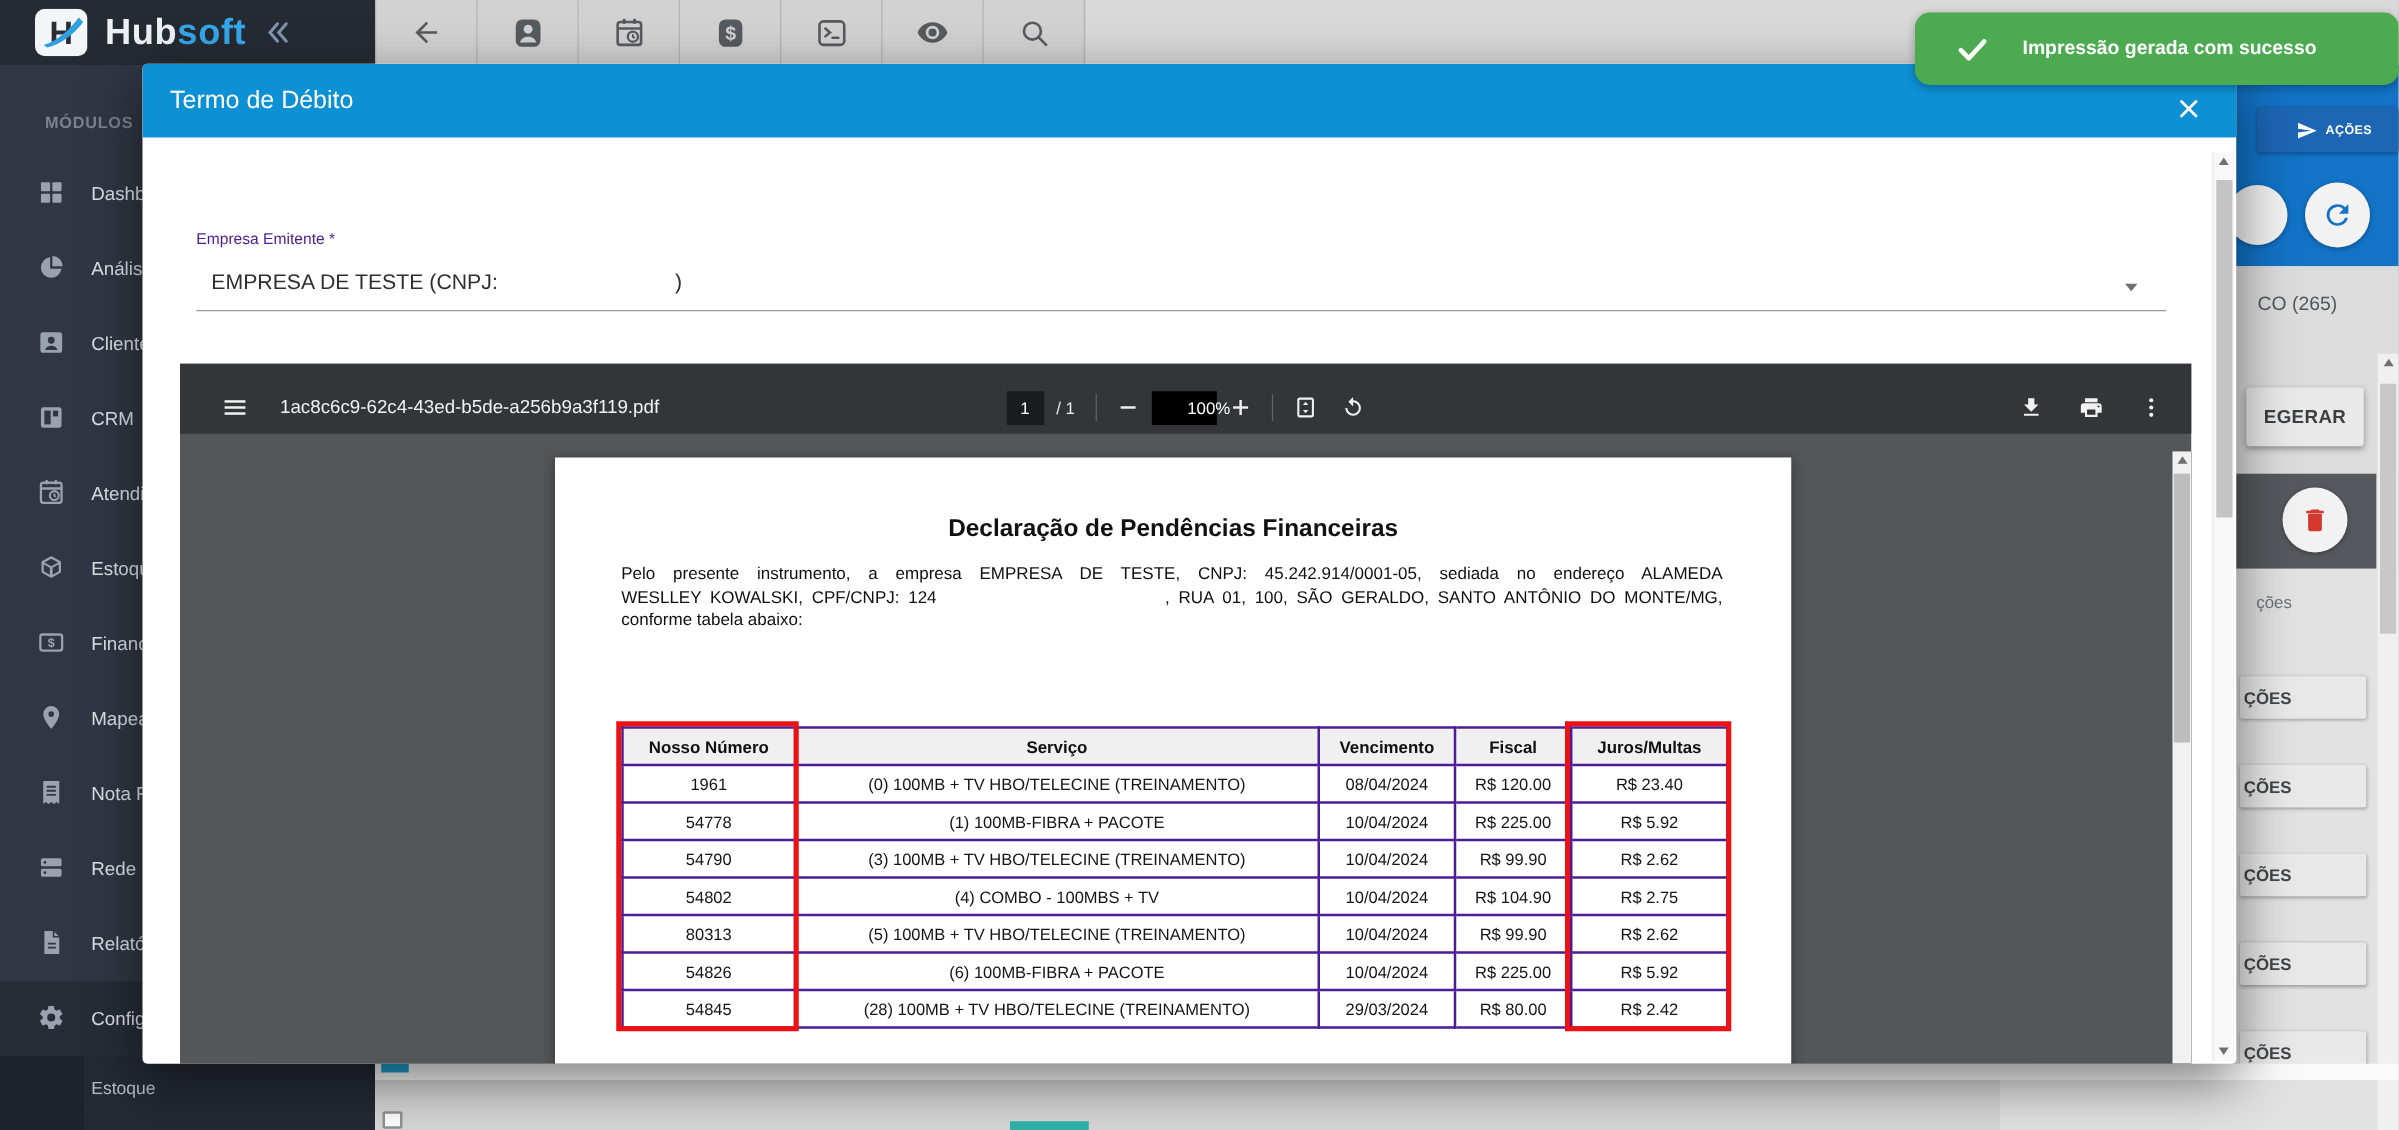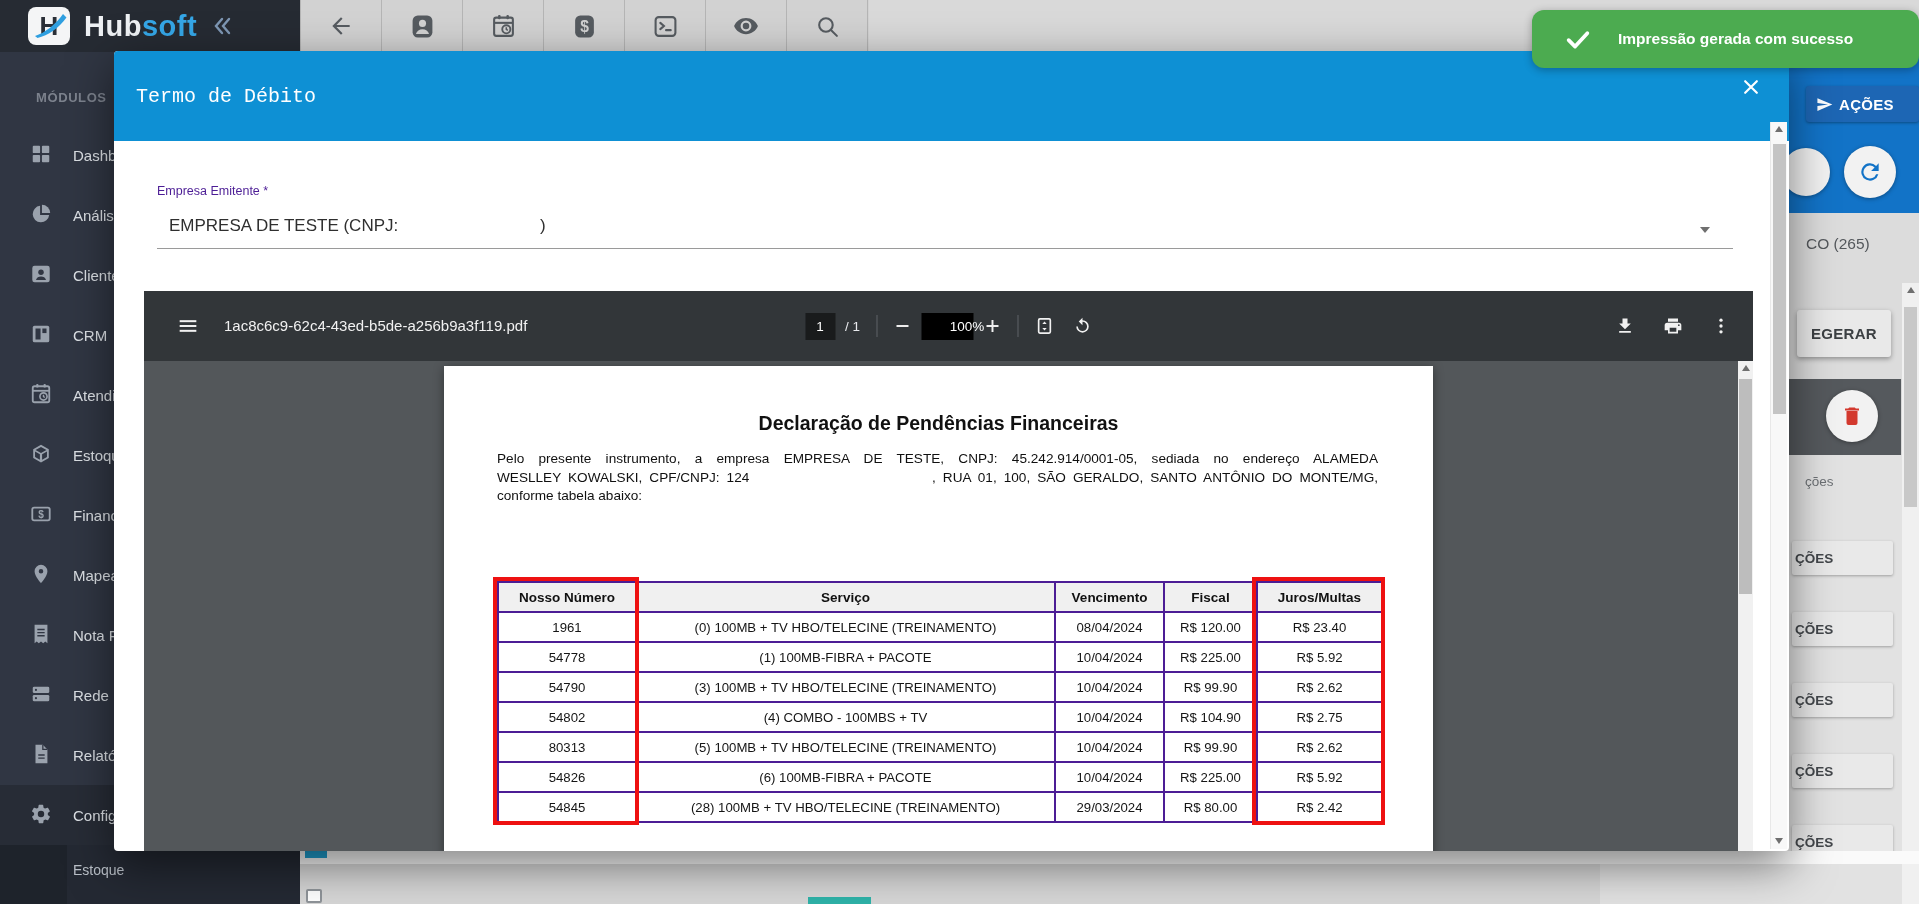--- a/index.html
+++ b/index.html
@@ -27,21 +27,21 @@
   .sb-ico { position:absolute; left:30px; width:24px; height:24px; color:#9aa2ad; }
   .sb-lbl { position:absolute; left:73px; font-size:15px; color:#dce0e5; white-space:nowrap; }
   #cfg-highlight { left:0; top:733px; width:300px; height:60px; background:#272c36; }
   #submenu { left:0; top:793px; width:300px; height:59px; background:#242933; }
   #submenu-strip { left:0; top:793px; width:67px; height:59px; background:#1e232b; }
   #submenu-label { left:73px; top:810px; font-size:14px; color:#bac0c8; cursor:pointer; }
 
   
   #bluebar { left:1500px; top:52px; width:419px; height:161px; background:#1273c7; }
   .circle-btn { border-radius:50%; background:#f2f2f2; display:flex; align-items:center; justify-content:center; box-shadow:0 1px 4px rgba(0,0,0,.35); cursor:pointer; }
-  #acoes-btn { left:1806px; top:86px; width:113px; height:36px; background:#1d66b4; border-radius:3px; box-shadow:0 1px 3px rgba(0,0,0,.35); display:flex; align-items:center; justify-content:flex-start; padding-left:10px; gap:6px; color:#fff; font-size:15px; font-weight:bold; letter-spacing:.3px; cursor:pointer; }
+  #acoes-btn { left:1806px; top:86px; width:113px; height:36px; background:#1d66b4; border-radius:3px; box-shadow:0 1px 3px rgba(0,0,0,.35); display:flex; align-items:center; justify-content:center; padding-left:10px; gap:6px; color:#fff; font-size:10px; font-weight:bold; letter-spacing:.3px; cursor:pointer; }
   #grayarea { left:1600px; top:213px; width:319px; height:166px; background:#dcdcdc; }
   #co-label { left:1806px; top:235px; font-size:15.5px; color:#54585c; }
   #egerar-btn { left:1797px; top:310px; width:94px; height:47px; background:#e9e9e9; border-radius:3px; box-shadow:0 2px 5px rgba(0,0,0,.35); display:flex; align-items:center; justify-content:center; font-size:15px; font-weight:bold; color:#3c4043; letter-spacing:.3px; cursor:pointer; }
   #darkpanel { left:1600px; top:379px; width:301px; height:76px; background:#55595d; }
   #listarea { left:1600px; top:455px; width:319px; height:449px; background:#e2e2e2; }
   #coes-partial { left:1805px; top:474px; font-size:13.5px; color:#6d7175; }
   .stack-btn { position:absolute; left:1792px; width:101px; height:34px; background:#e9e9e9; border-radius:2px; box-shadow:0 1px 3px rgba(0,0,0,.3); display:flex; align-items:center; padding-left:3px; font-size:13.5px; font-weight:bold; color:#43474b; overflow:hidden; cursor:pointer; }
   #right-scroll { left:1902px; top:283px; width:17px; height:621px; background:#f0f0f0; }
   #right-scroll .thumb { position:absolute; left:2px; top:24px; width:13px; height:200px; background:#c8c8c8; }
   #bottom-band { left:300px; top:851px; width:1619px; height:13px; background:#fafafa; }
@@ -52,31 +52,31 @@
   .tri-up { width:0; height:0; border-left:4.5px solid transparent; border-right:4.5px solid transparent; border-bottom:6px solid #6f6f6f; margin:4px auto 0; }
   .tri-down { width:0; height:0; border-left:4.5px solid transparent; border-right:4.5px solid transparent; border-top:6px solid #6f6f6f; margin:0 auto; }
 
   
   #toast { left:1532px; top:10px; width:387px; height:58px; background:#4cab50; border-radius:12px; box-shadow:0 2px 8px rgba(0,0,0,.3); display:flex; align-items:center; z-index:50; }
   #toast .chk { margin-left:32px; }
   #toast .msg { margin-left:26px; color:#fff; font-size:15.5px; font-weight:bold; }
 
   
   #modal { left:114px; top:51px; width:1675px; height:800px; background:#fff; border-radius:4px; box-shadow:0 14px 45px rgba(0,0,0,.5); z-index:20; overflow:hidden; }
-  #modal-header { position:absolute; left:0; top:0; width:1675px; height:90px; background:#0e90d4; display:flex; align-items:center;font-family:Liberation Mono, monospace; }
+  #modal-header { position:absolute; left:0; top:0; width:1675px; height:59px; background:#0e90d4; display:flex; align-items:center; }
   #modal-title { margin-left:22px; color:#fff; font-size:20px; font-weight:500; }
   #modal-close { position:absolute; right:28px; top:26px; cursor:pointer; }
   #field-label { left:43px; top:133px; font-size:12.5px; color:#4c1d95; }
   #field-value { left:55px; top:165px; font-size:17px; color:#2f2f2f; white-space:pre; cursor:pointer; }
   #field-underline { left:43px; top:197px; width:1576px; height:1px; background:#9a9a9a; }
   #field-caret { left:1586px; top:176px; border-left:5px solid transparent; border-right:5px solid transparent; border-top:6px solid #6f6f6f; cursor:pointer; }
 
   
   #pdf { left:30px; top:240px; width:1609px; height:560px; background:#53575a; }
-  #pdf-toolbar { position:absolute; left:0; top:0; width:1609px; height:70px; background:#323639; color:#f1f1f1;text-decoration:underline; }
+  #pdf-toolbar { position:absolute; left:0; top:0; width:1609px; height:56px; background:#323639; color:#f1f1f1;text-decoration:underline; }
   #pdf-menu { position:absolute; left:34px; top:25px; cursor:pointer; }
   #pdf-filename { position:absolute; left:80px; top:26px; font-size:15px; color:#f1f1f1; }
   #pdf-center { position:absolute; left:50%; top:0; height:70px; transform:translateX(-50%); display:flex; align-items:center; }
   .pgbox { width:30px; height:27px; background:#191b1c; color:#fff; font-size:13.5px; display:flex; align-items:center; justify-content:center; }
   .pgtot { margin-left:10px; font-size:13.5px; color:#e8eaed; white-space:pre; }
   .vsep { width:1px; height:22px; background:#5f6368; margin:0 16px; }
   .pdf-ic { color:#f1f1f1; cursor:pointer; display:flex; align-items:center; justify-content:center; }
   #zoombox { width:52px; height:27px; background:#000000; color:#fff; font-size:13.5px; display:flex; align-items:center; justify-content:center; margin:16px 10px; cursor:pointer;padding-left:40px; }
   #pdf-right { position:absolute; right:22px; top:0; height:70px; display:flex; align-items:center; gap:28px; }
   #pdf-body { position:absolute; left:0; top:70px; width:1609px; height:490px; background:#53575a; overflow:hidden; }

